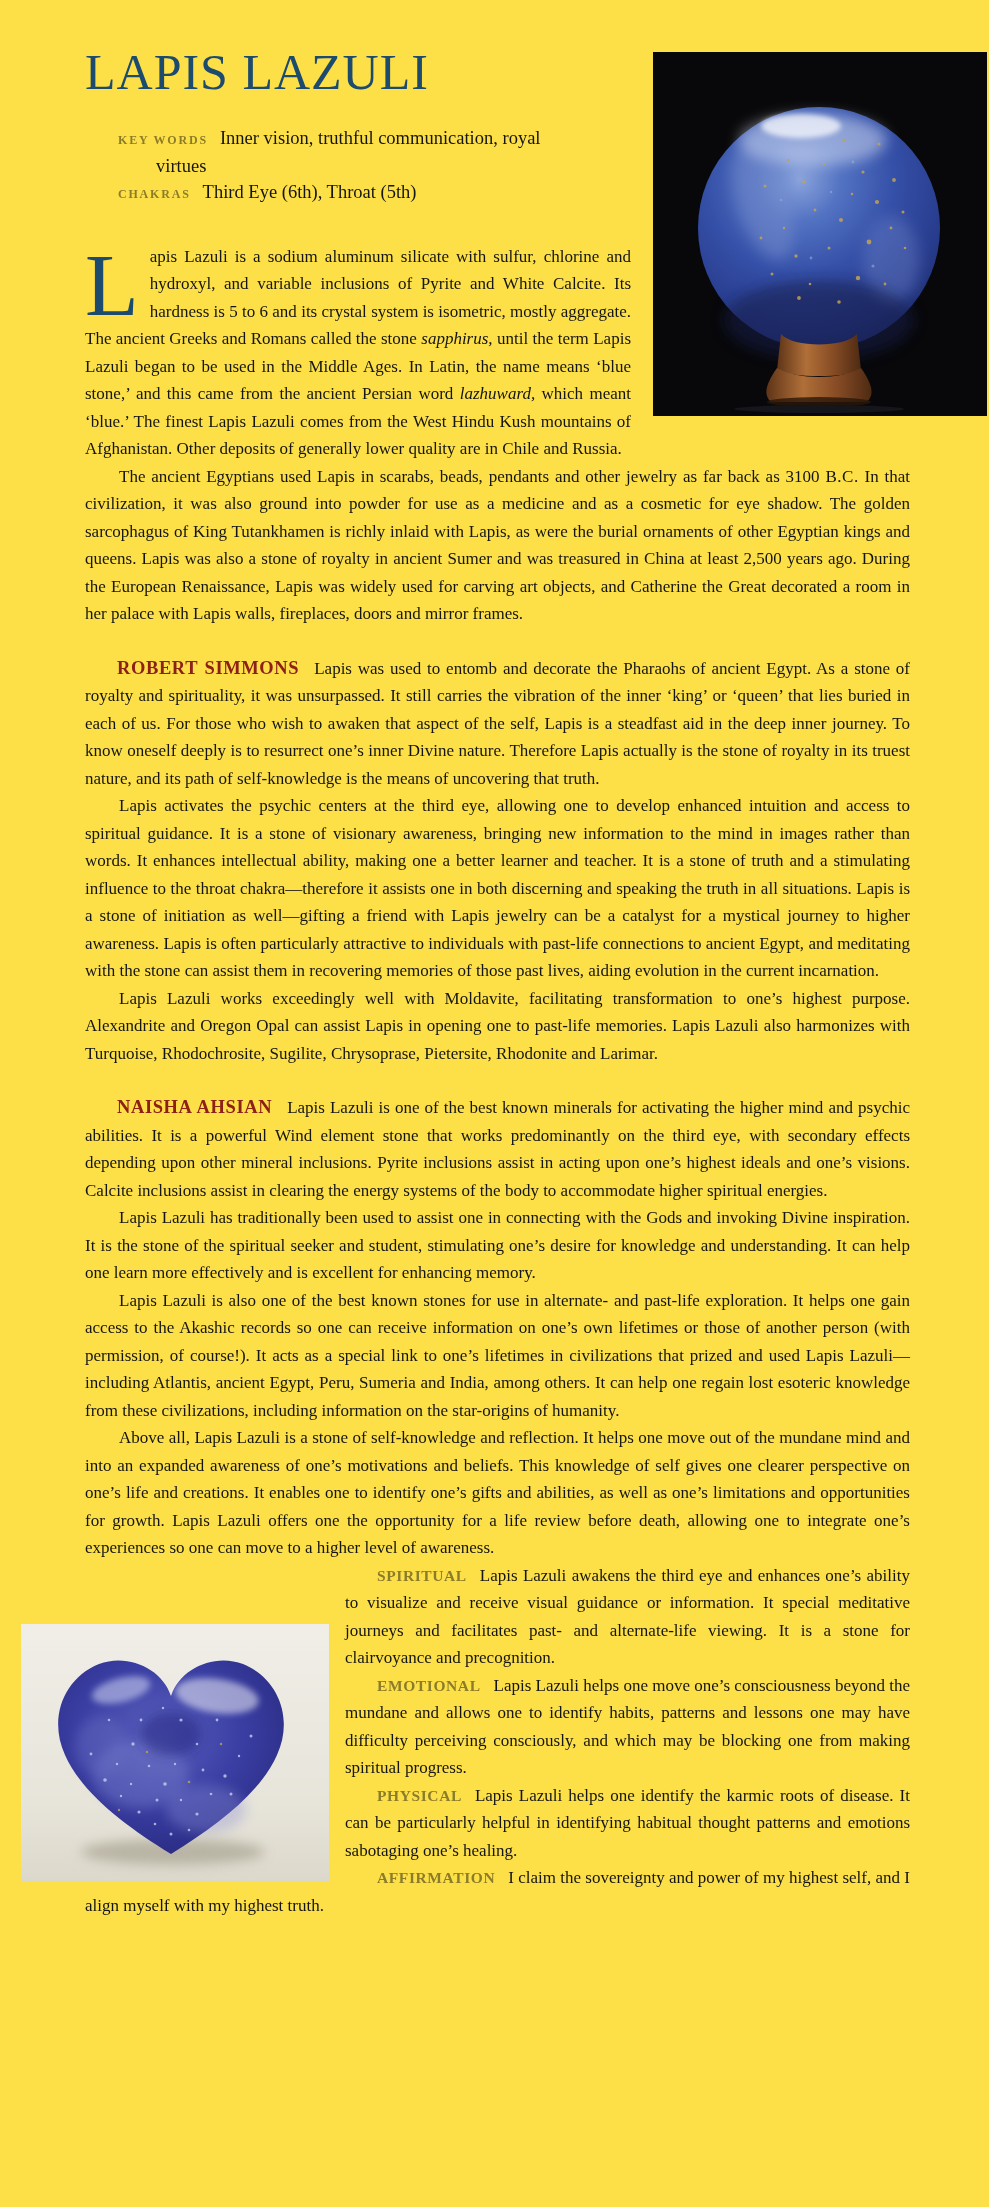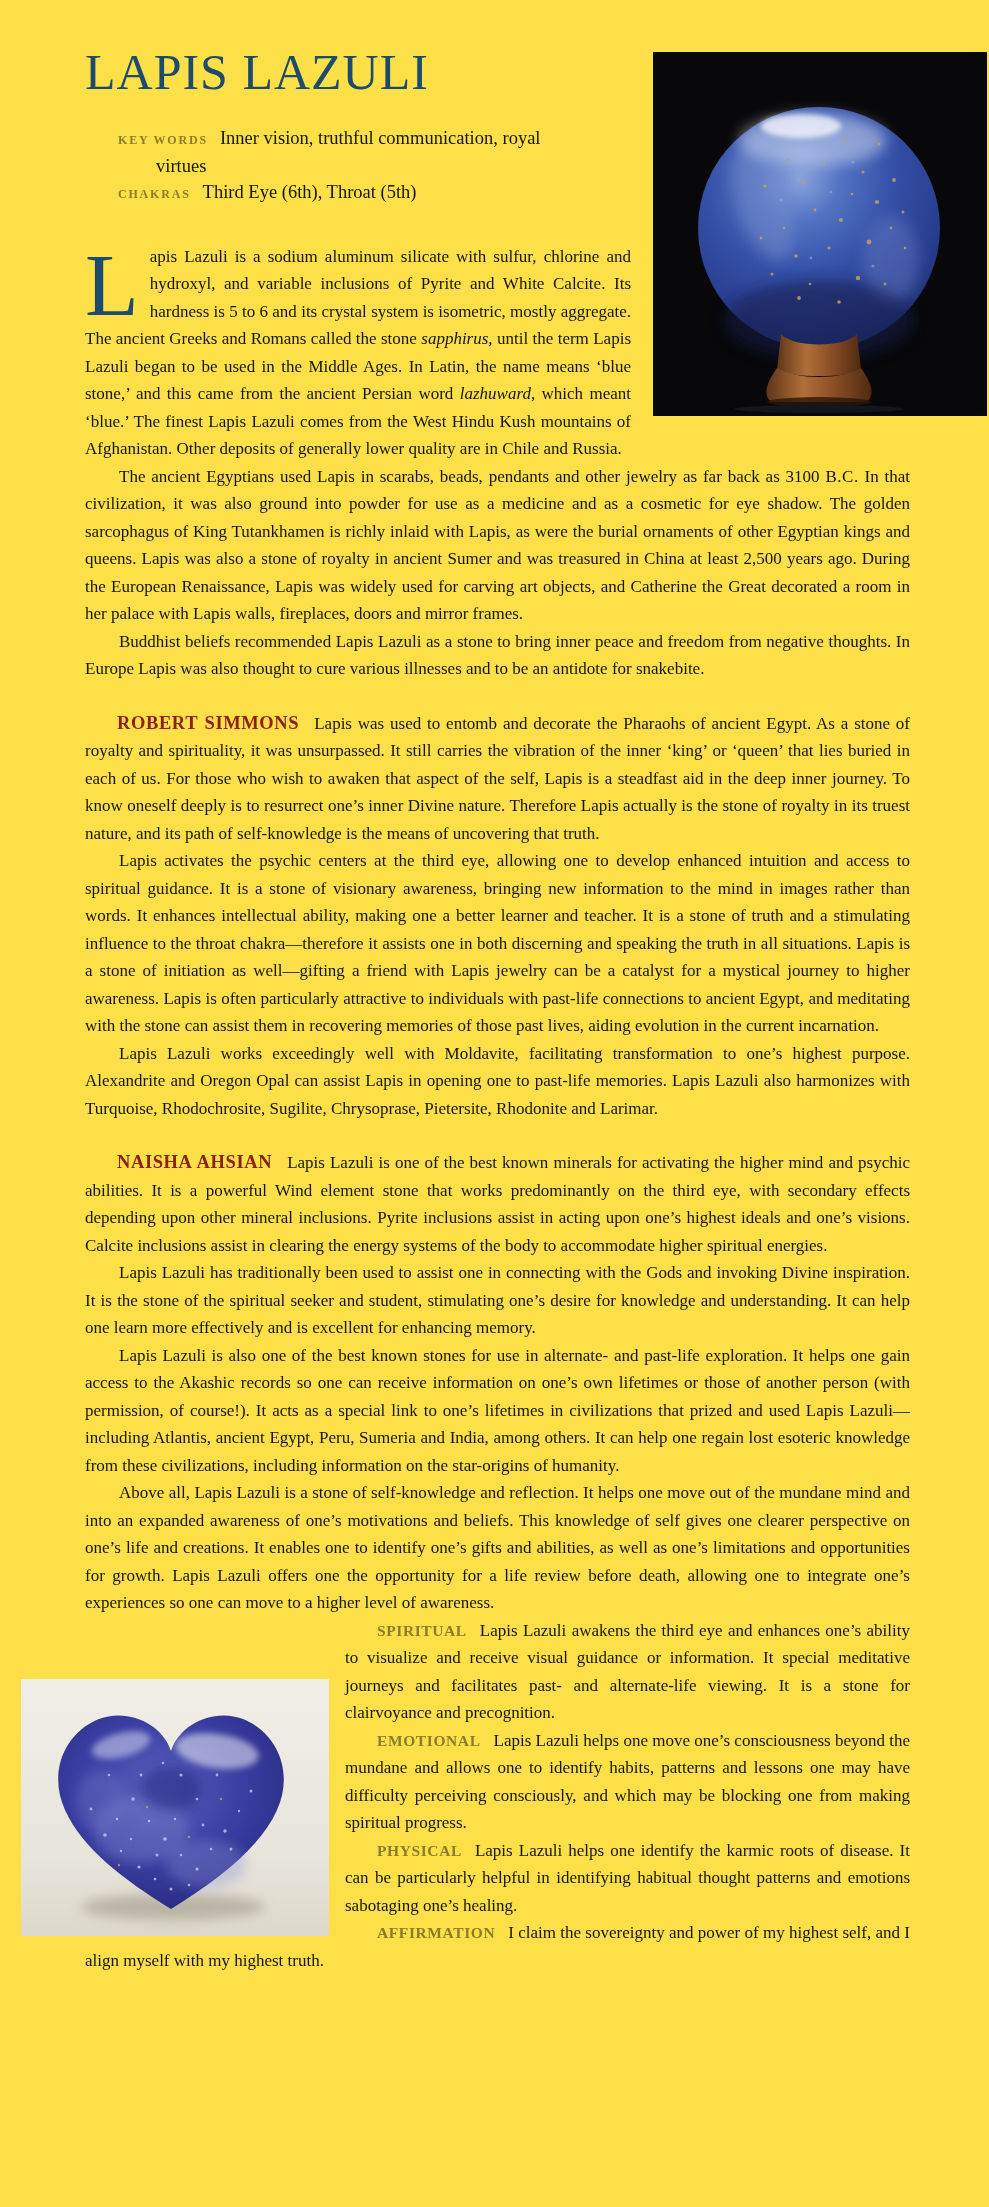--- a/index.html
+++ b/index.html
@@ -143,21 +143,20 @@
       <span class="plabel">CHAKRAS</span><span>Third Eye (6th), Throat (5th)</span>
     </div>
   </div>
 
   <div class="article">
 
     <p class="first"><span class="dropcap">L</span><span>apis Lazuli is a sodium aluminum silicate with sulfur, chlorine and hydroxyl, and variable inclusions of Pyrite and White Calcite. Its hardness is 5 to 6 and its crystal system is isometric, mostly aggregate. The ancient Greeks and Romans called the stone </span><span class="it">sapphirus,</span><span> until the term Lapis Lazuli began to be used in the Middle Ages. In Latin, the name means ‘blue stone,’ and this came from the ancient Persian word </span><span class="it">lazhuward,</span><span> which meant ‘blue.’ The finest Lapis Lazuli comes from the West Hindu Kush mountains of Afghanistan. Other deposits of generally lower quality are in Chile and Russia.</span></p>
 
     <p class="indent"><span>The ancient Egyptians used Lapis in scarabs, beads, pendants and other jewelry as far back as 3100 </span><span class="sc">B.C.</span><span> In that civilization, it was also ground into powder for use as a medicine and as a cosmetic for eye shadow. The golden sarcophagus of King Tutankhamen is richly inlaid with Lapis, as were the burial ornaments of other Egyptian kings and queens. Lapis was also a stone of royalty in ancient Sumer and was treasured in China at least 2,500 years ago. During the European Renaissance, Lapis was widely used for carving art objects, and Catherine the Great decorated a room in her palace with Lapis walls, fireplaces, doors and mirror frames.</span></p>
 
-    <p class="indent">Buddhist beliefs recommended Lapis Lazuli as a stone to bring inner peace and freedom from negative thoughts. In Europe Lapis was also thought to cure various illnesses and to be an antidote for snakebite.</p>
 
     <p class="sect"><span class="shead red">ROBERT SIMMONS</span><span>Lapis was used to entomb and decorate the Pharaohs of ancient Egypt. As a stone of royalty and spirituality, it was unsurpassed. It still carries the vibration of the inner ‘king’ or ‘queen’ that lies buried in each of us. For those who wish to awaken that aspect of the self, Lapis is a steadfast aid in the deep inner journey. To know oneself deeply is to resurrect one’s inner Divine nature. Therefore Lapis actually is the stone of royalty in its truest nature, and its path of self-knowledge is the means of uncovering that truth.</span></p>
     <p class="indent">Lapis activates the psychic centers at the third eye, allowing one to develop enhanced intuition and access to spiritual guidance. It is a stone of visionary awareness, bringing new information to the mind in images rather than words. It enhances intellectual ability, making one a better learner and teacher. It is a stone of truth and a stimulating influence to the throat chakra—therefore it assists one in both discerning and speaking the truth in all situations. Lapis is a stone of initiation as well—gifting a friend with Lapis jewelry can be a catalyst for a mystical journey to higher awareness. Lapis is often particularly attractive to individuals with past-life connections to ancient Egypt, and meditating with the stone can assist them in recovering memories of those past lives, aiding evolution in the current incarnation.</p>
     <p class="indent">Lapis Lazuli works exceedingly well with Moldavite, facilitating transformation to one’s highest purpose. Alexandrite and Oregon Opal can assist Lapis in opening one to past-life memories. Lapis Lazuli also harmonizes with Turquoise, Rhodochrosite, Sugilite, Chrysoprase, Pietersite, Rhodonite and Larimar.</p>
 
     <p class="sect"><span class="shead red">NAISHA AHSIAN</span><span>Lapis Lazuli is one of the best known minerals for activating the higher mind and psychic abilities. It is a powerful Wind element stone that works predominantly on the third eye, with secondary effects depending upon other mineral inclusions. Pyrite inclusions assist in acting upon one’s highest ideals and one’s visions. Calcite inclusions assist in clearing the energy systems of the body to accommodate higher spiritual energies.</span></p>
     <p class="indent">Lapis Lazuli has traditionally been used to assist one in connecting with the Gods and invoking Divine inspiration. It is the stone of the spiritual seeker and student, stimulating one’s desire for knowledge and understanding. It can help one learn more effectively and is excellent for enhancing memory.</p>
     <p class="indent">Lapis Lazuli is also one of the best known stones for use in alternate- and past-life exploration. It helps one gain access to the Akashic records so one can receive information on one’s own lifetimes or those of another person (with permission, of course!). It acts as a special link to one’s lifetimes in civilizations that prized and used Lapis Lazuli—including Atlantis, ancient Egypt, Peru, Sumeria and India, among others. It can help one regain lost esoteric knowledge from these civilizations, including information on the star-origins of humanity.</p>
     <p class="indent">Above all, Lapis Lazuli is a stone of self-knowledge and reflection. It helps one move out of the mundane mind and into an expanded awareness of one’s motivations and beliefs. This knowledge of self gives one clearer perspective on one’s life and creations. It enables one to identify one’s gifts and abilities, as well as one’s limitations and opportunities for growth. Lapis Lazuli offers one the opportunity for a life review before death, allowing one to integrate one’s experiences so one can move to a higher level of awareness.</p>
 

